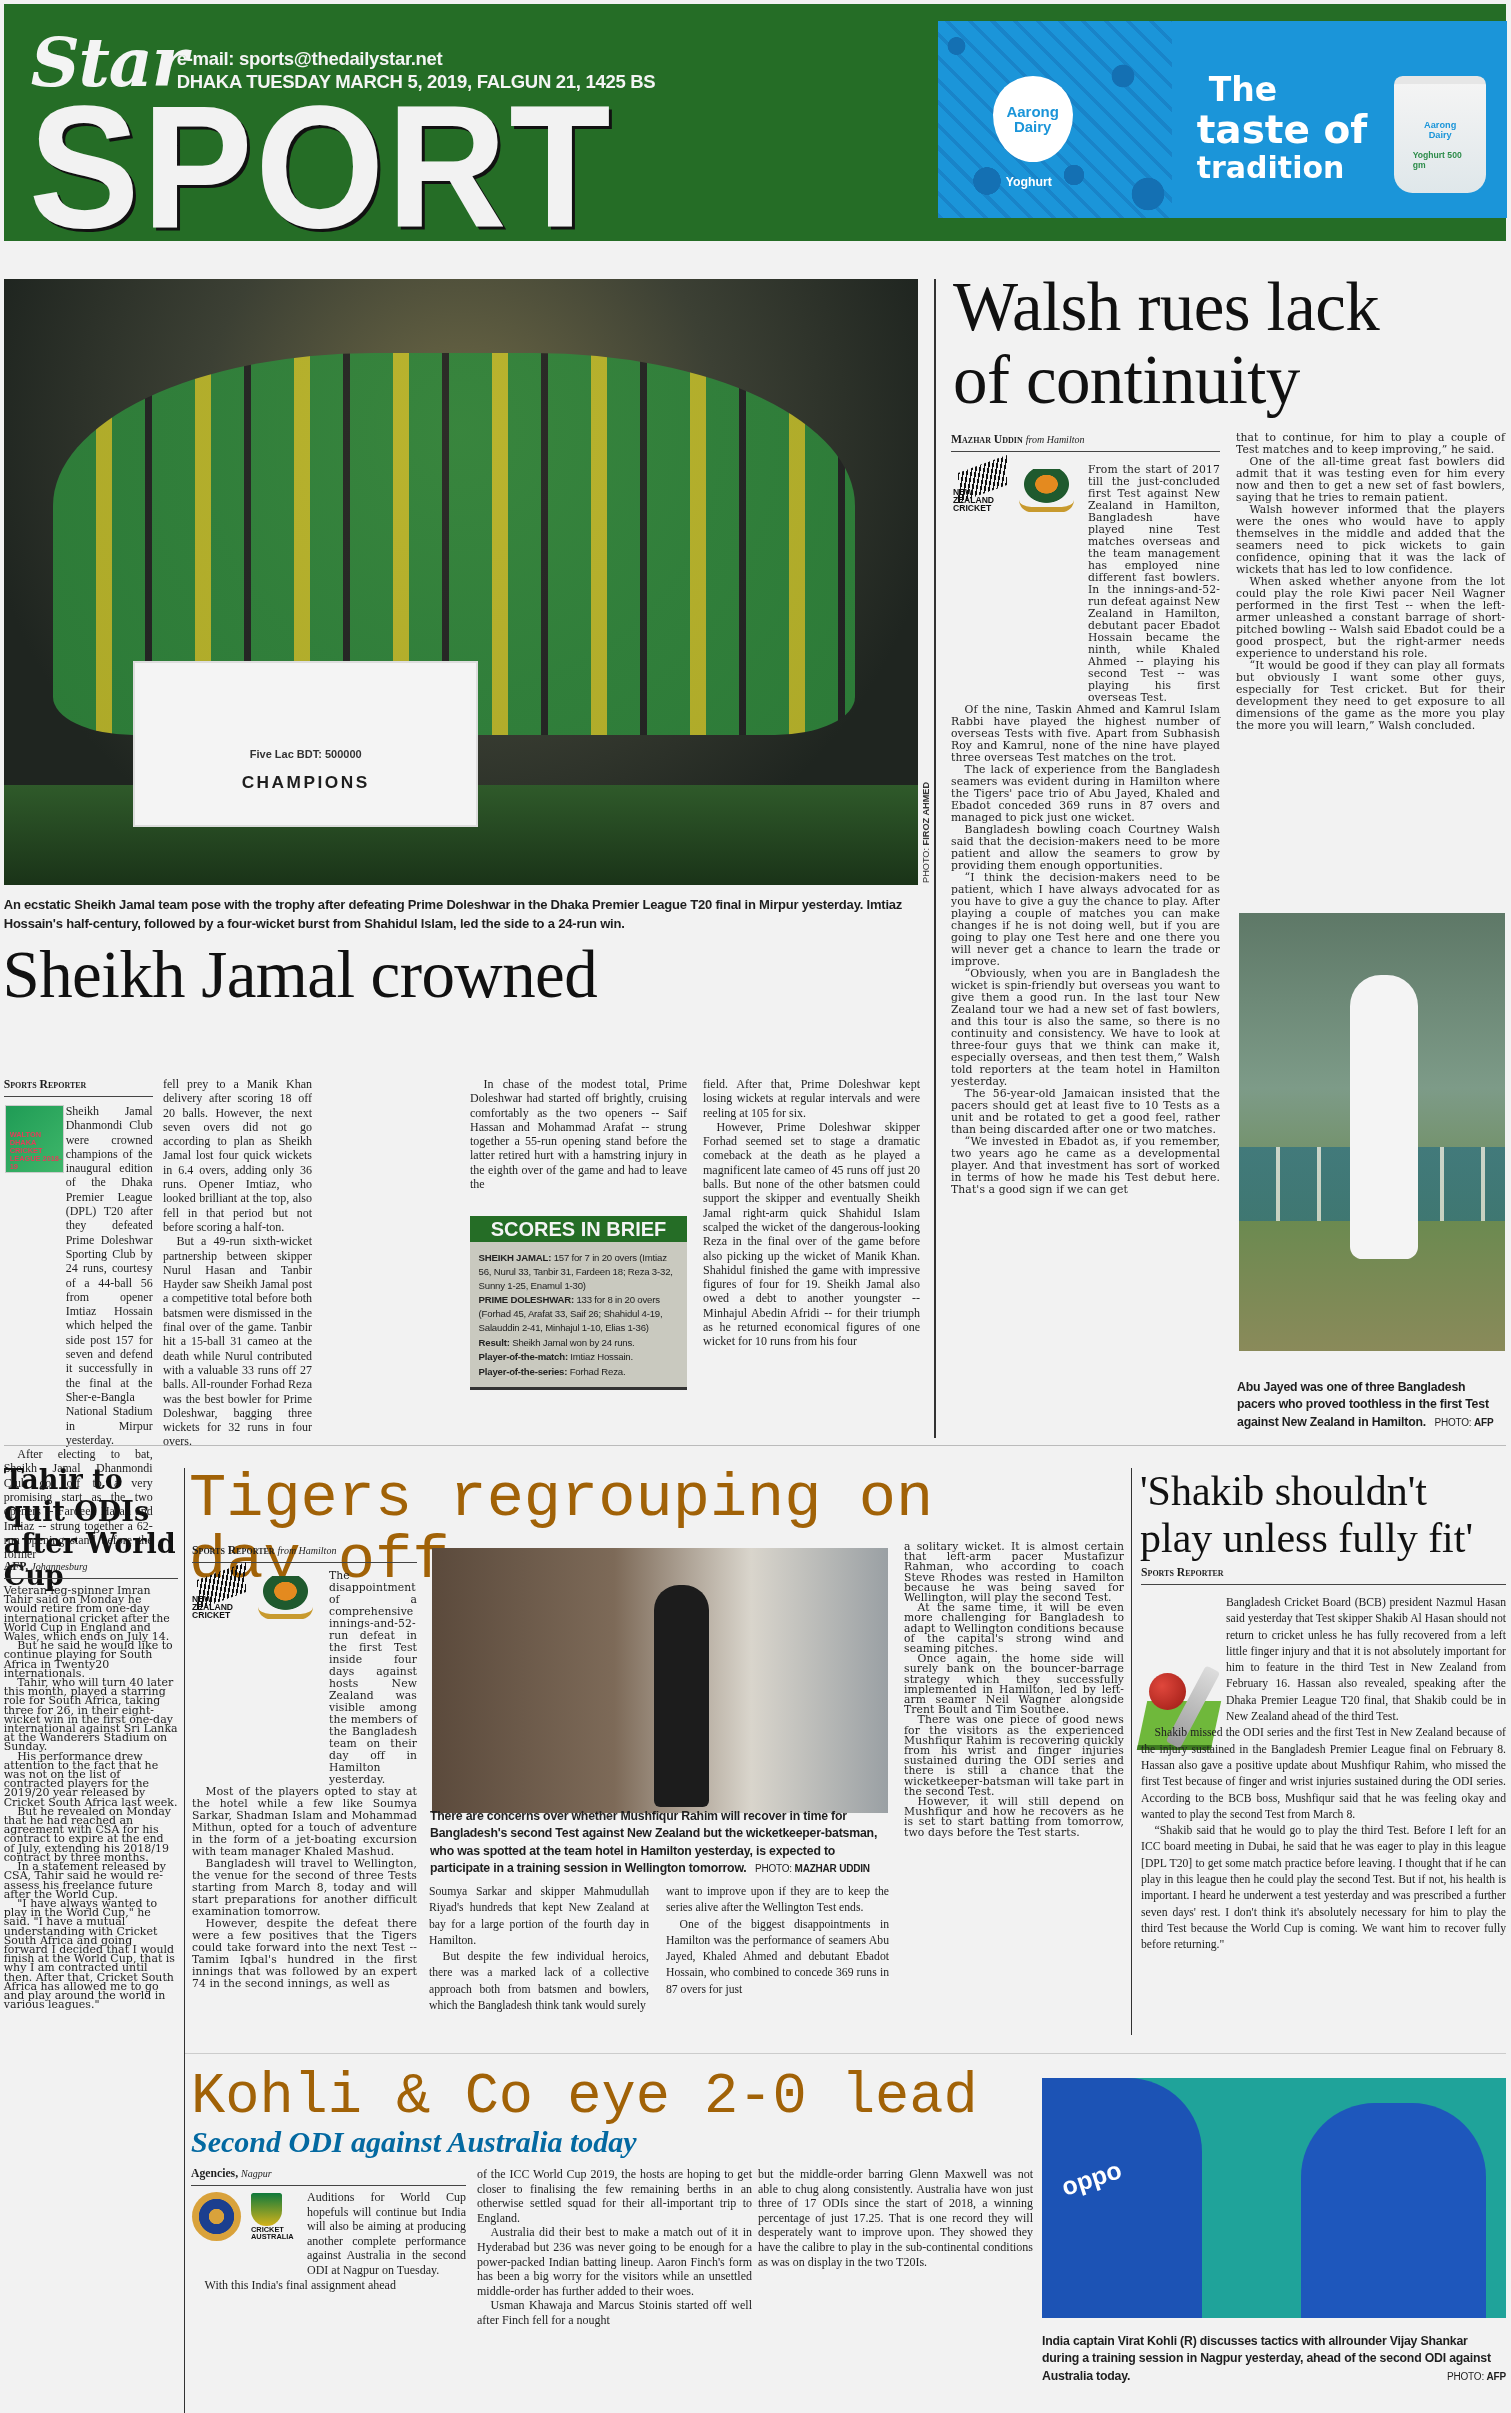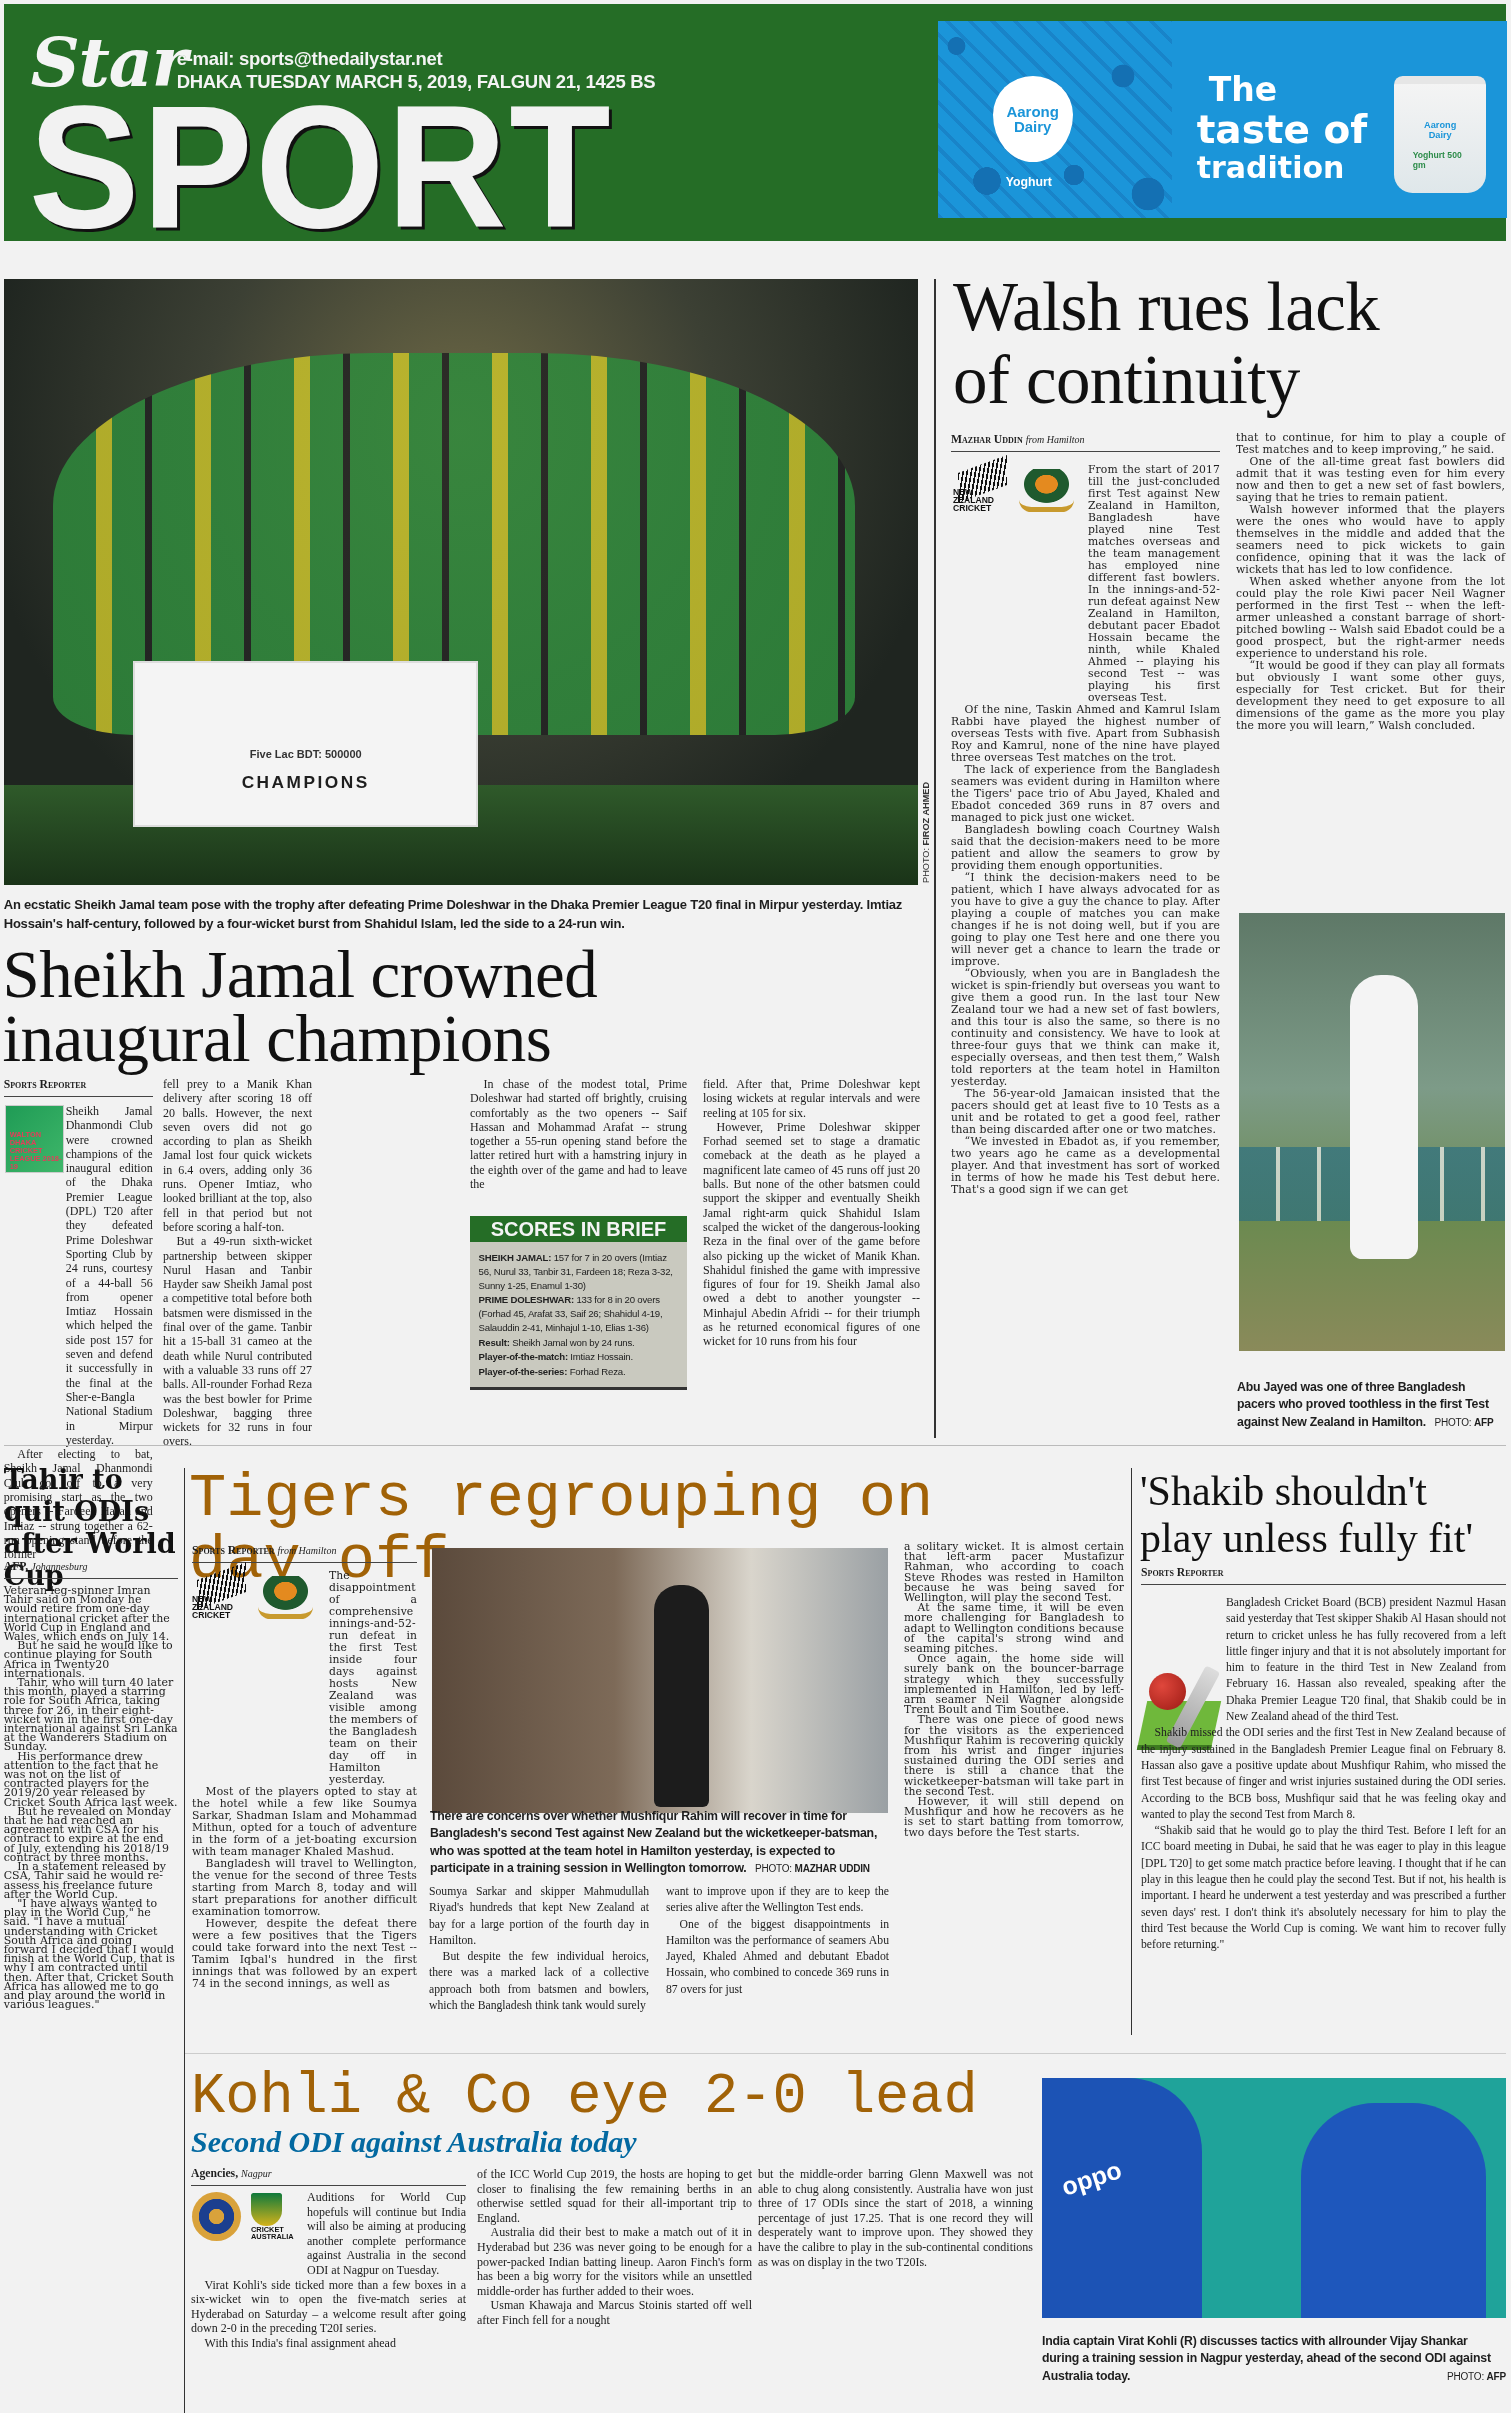--- a/index.html
+++ b/index.html
@@ -137,21 +137,20 @@
   <div class="abs champ-board-text">CHAMPIONS</div>
 </div>
 <div class="abs photo-credit-v" style="left:921px;top:883px;">
   <span>PHOTO:</span> <b>FIROZ AHMED</b>
 </div>
 
 <div class="abs caption" style="left:3.7px;top:895px;width:913px;">An ecstatic Sheikh Jamal team pose with the trophy after defeating Prime Doleshwar in the Dhaka Premier League T20 final in Mirpur yesterday. Imtiaz Hossain's half-century, followed by a four-wicket burst from Shahidul Islam, led the side to a 24-run win.</div>
 
 <div class="abs head-xl" style="left:2.5px;top:942px;width:913px;">
   <div>Sheikh Jamal crowned</div>
-  <div>inaugural champions</div>
 </div>
 
 <div class="abs" style="left:3.7px;top:1078px;width:149px;">
   <div class="byline">Sports Reporter</div>
 </div>
 <div class="abs dpl-thumb" style="left:5px;top:1105px;">
   <span>WALTON DHAKA CRICKET LEAGUE 2018-19</span>
 </div>
 <div class="abs body" style="left:3.7px;top:1104px;width:149px;">
   <p class="noi" style="padding-left:62px;min-height:0;">Sheikh Jamal Dhanmondi Club were crowned champions of the inaugural edition of the Dhaka Premier League (DPL) T20 after they defeated Prime Doleshwar Sporting Club by 24 runs, courtesy of a 44-ball 56 from opener Imtiaz Hossain which helped the side post 157 for seven and defend it successfully in the final at the Sher-e-Bangla National Stadium in Mirpur yesterday.</p>
@@ -305,21 +304,20 @@
 </div>
 <div class="abs logo-box" style="left:192px;top:2192px;gap:10px;">
   <div class="bcci-logo"></div>
   <div class="ca-logo">
       <div class="ca-shield"></div>
       <div class="ca-text">CRICKET AUSTRALIA</div>
     </div>
 </div>
 <div class="abs body" style="left:191px;top:2190px;width:275px;font-size:12px;line-height:14.6px;">
   <p class="noi" style="padding-left:116px;">Auditions for World Cup hopefuls will continue but India will also be aiming at producing another complete performance against Australia in the second ODI at Nagpur on Tuesday.</p>
-  <p>Virat Kohli's side ticked more than a few boxes in a six-wicket win to open the five-match series at Hyderabad on Saturday – a welcome result after going down 2-0 in the preceding T20I series.</p>
   <p>With this India's final assignment ahead</p>
 </div>
 <div class="abs body" style="left:477px;top:2167px;width:275px;font-size:12px;line-height:14.6px;">
   <p class="noi">of the ICC World Cup 2019, the hosts are hoping to get closer to finalising the few remaining berths in an otherwise settled squad for their all-important trip to England.</p>
   <p>Australia did their best to make a match out of it in Hyderabad but 236 was never going to be enough for a power-packed Indian batting lineup. Aaron Finch's form has been a big worry for the visitors while an unsettled middle-order has further added to their woes.</p>
   <p>Usman Khawaja and Marcus Stoinis started off well after Finch fell for a nought</p>
 </div>
 <div class="abs body" style="left:758px;top:2167px;width:275px;font-size:12px;line-height:14.6px;">
   <p class="noi">but the middle-order barring Glenn Maxwell was not able to chug along consistently. Australia have won just three of 17 ODIs since the start of 2018, a winning percentage of just 17.25. That is one record they will desperately want to improve upon. They showed they have the calibre to play in the sub-continental conditions as was on display in the two T20Is.</p>
 </div>

